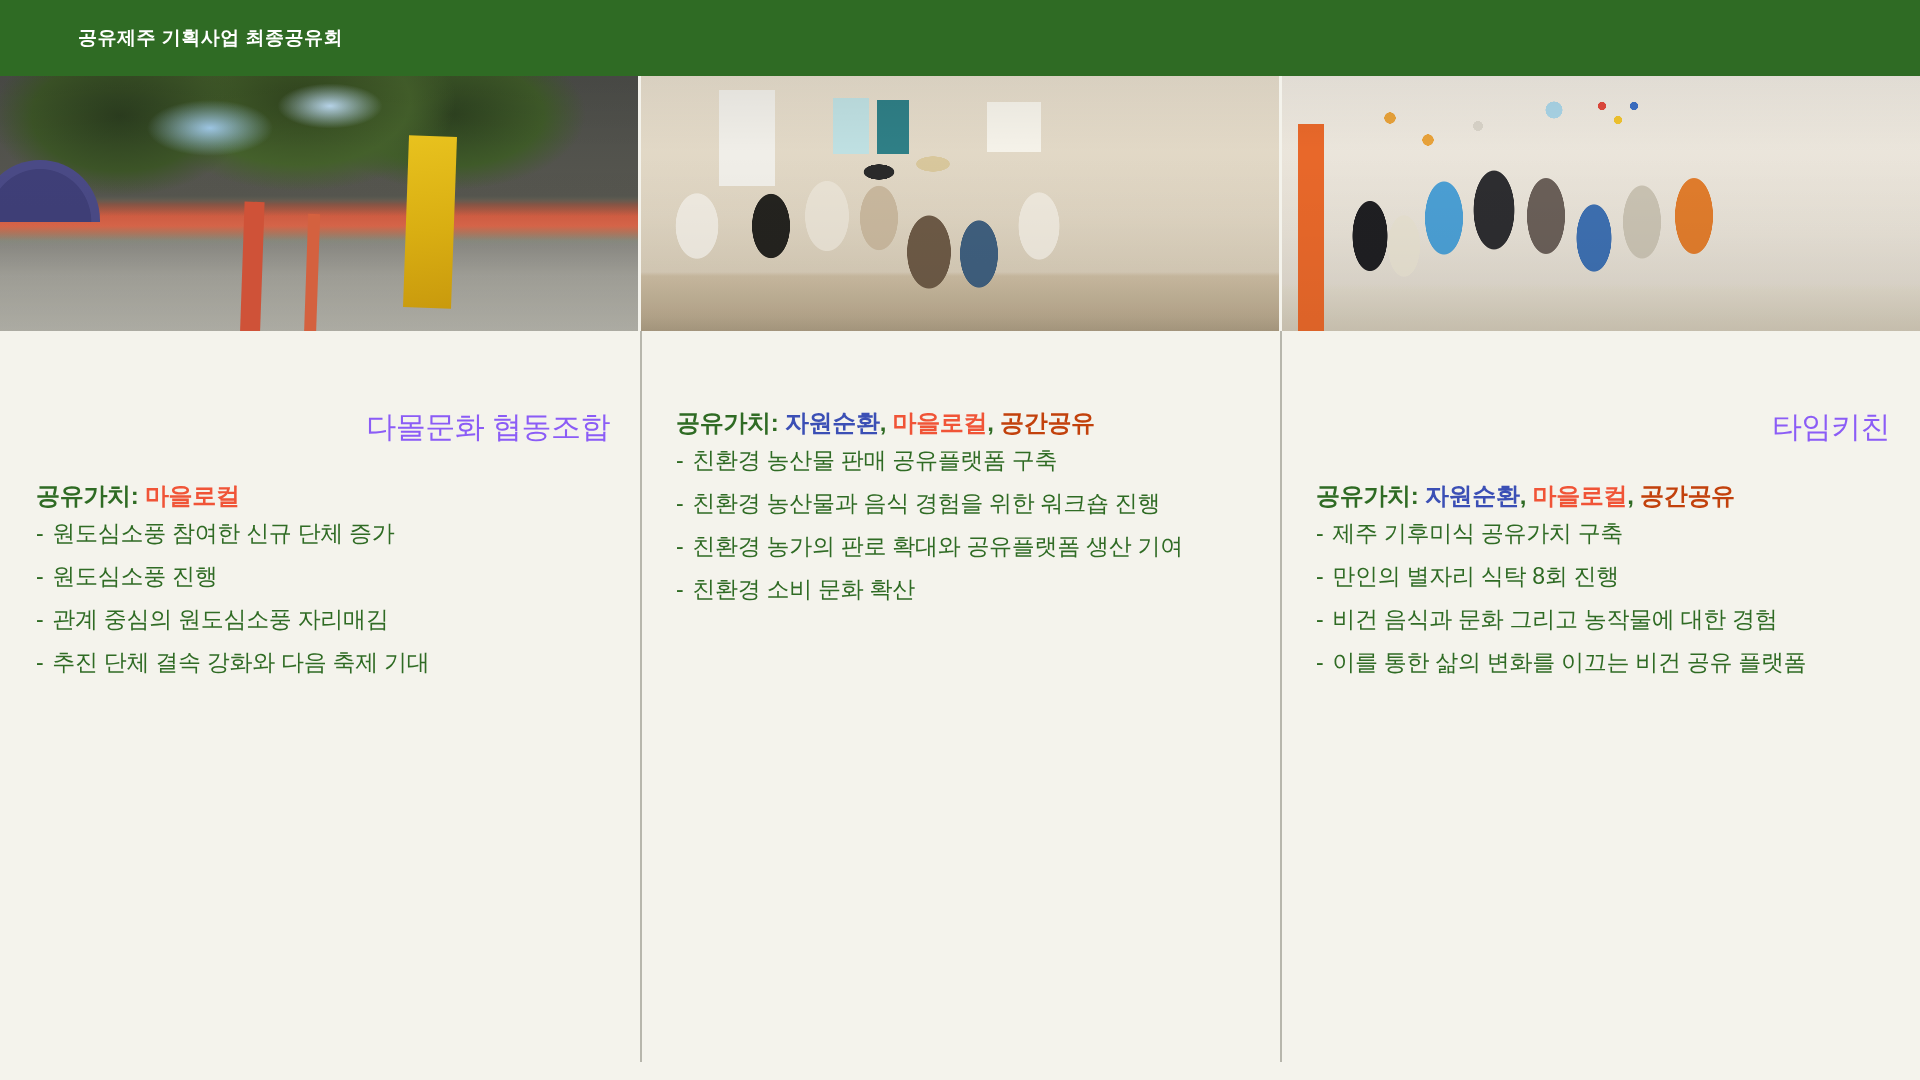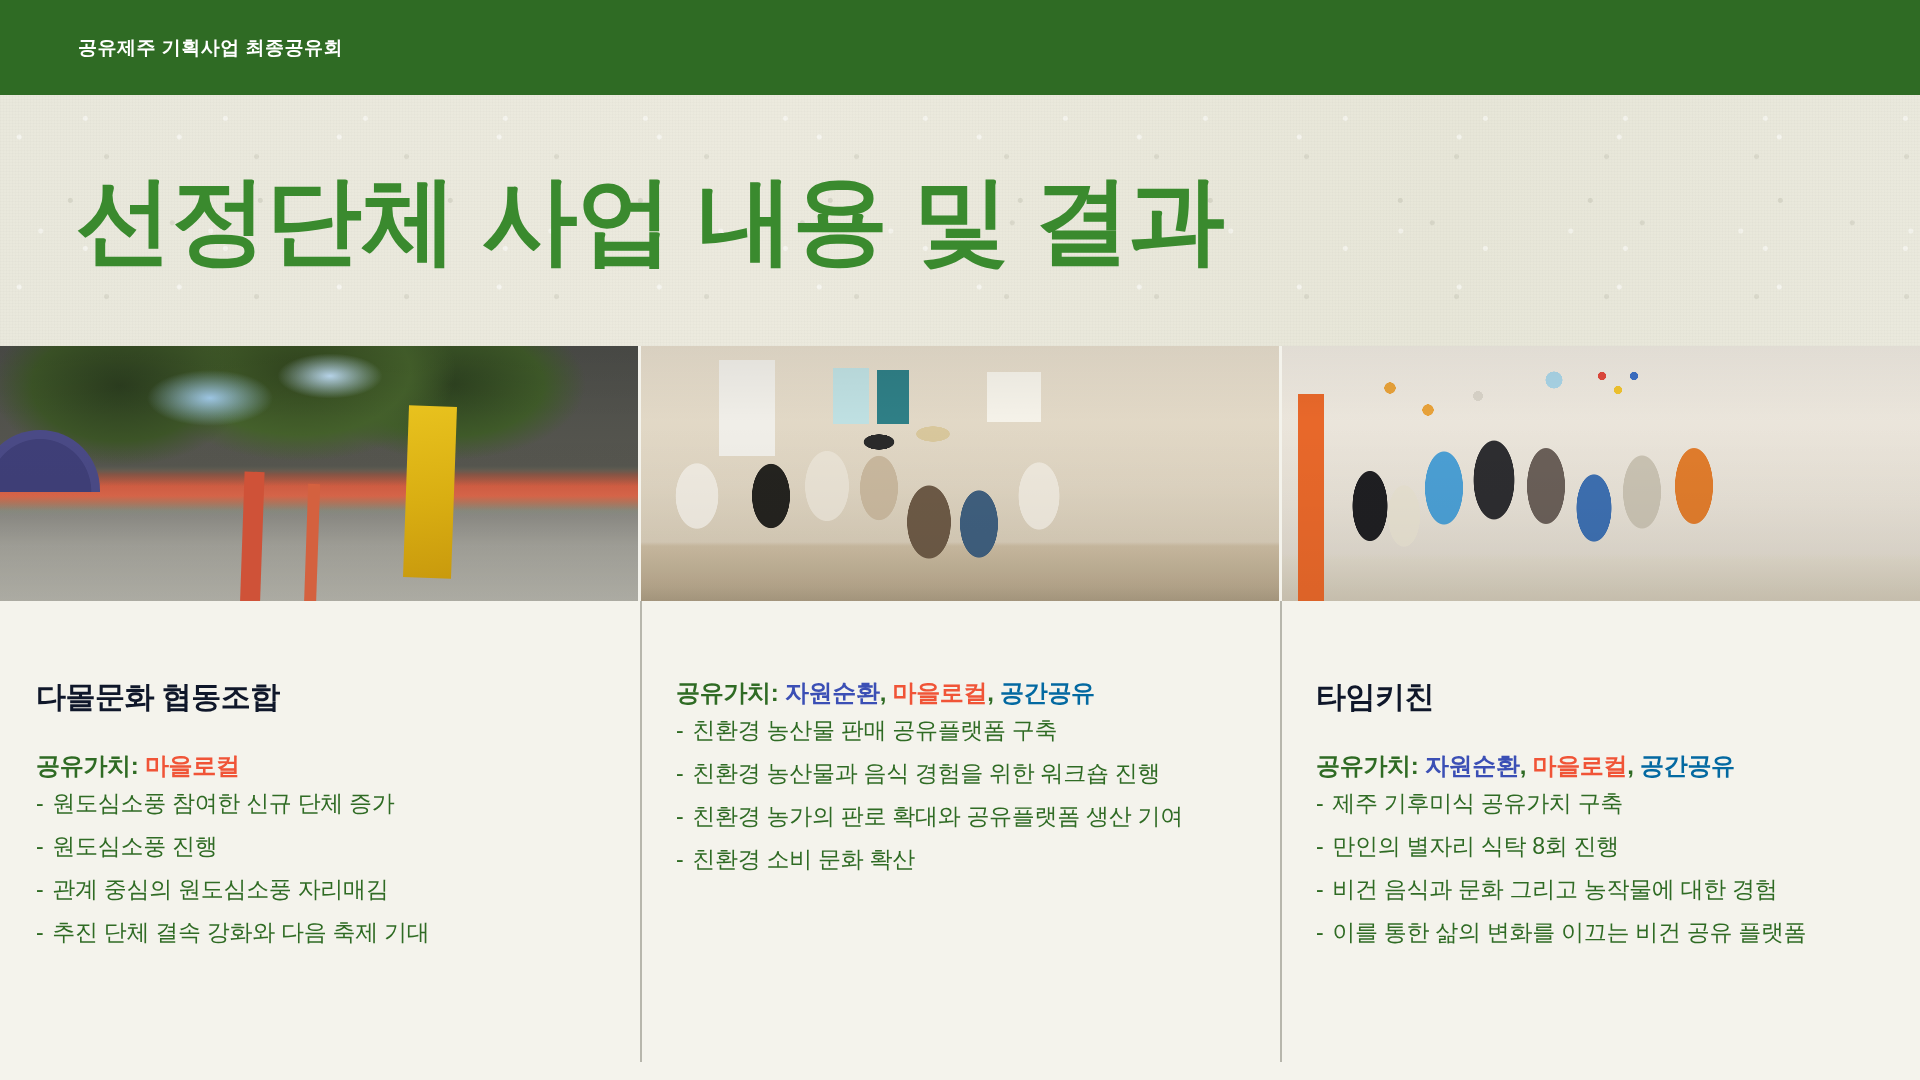--- a/index.html
+++ b/index.html
@@ -15,21 +15,21 @@
     position: relative;
     width: 1920px;
     height: 1080px;
     background: #f4f3ec;
     display: flex;
     flex-direction: column;
   }
 
   
   .topbar {
-    height: 95px;
+    height: 76px;
     background: #2f6b24;
     display: flex;
     align-items: center;
     flex: 0 0 auto;
     position: relative;
   }
   .topbar-label {
     color: #ffffff;
     font-size: 19px;
     font-weight: bold;
@@ -213,39 +213,40 @@
     padding: 76px 30px 0 36px;
   }
   .col + .col::before {
     content: "";
     position: absolute;
     left: 0; top: 0; bottom: 18px;
     width: 2px;
     background: #b7b6ac;
   }
   .col-title {
-    color: #0f172a;
+    color: #8b5cf6;
     font-size: 30px;
-    font-weight: bold;
+    font-weight: normal;
     letter-spacing: -0.5px;
     margin-bottom: 32px;
     white-space: nowrap;
+    text-align: right;
   }
   .value-line {
     font-size: 24px;
     font-weight: bold;
     color: #2f6b24;
     white-space: nowrap;
     letter-spacing: -0.3px;
   }
   .value-line .vlabel { color: #2f6b24; }
   .value-line .v-sep  { color: #2f6b24; }
   .v-recycle { color: #3b4fb5; }
   .v-local   { color: #f05437; }
-  .v-space   { color: #0369a1; }
+  .v-space   { color: #c2410c; }
 
   ul.bullets { list-style: none; }
   ul.bullets li {
     font-size: 23px;
     color: #2f6b24;
     line-height: 1.0;
     padding: 10px 0 10px 0;
     white-space: nowrap;
     letter-spacing: -0.3px;
   }
@@ -253,23 +254,20 @@
 </style>
 </head>
 <body>
 
 <div class="slide">
 
   <div class="topbar">
     <div class="topbar-label">공유제주 기획사업 최종공유회</div>
   </div>
 
-  <div class="title-band">
-    <h1 class="slide-title">선정단체 사업 내용 및 결과</h1>
-  </div>
 
   <div class="photo-row">
     <div class="photo ph1">
       <div class="photo-shade"></div>
     </div>
     <div class="photo ph2">
       <div class="photo-shade"></div>
     </div>
     <div class="photo ph3">
       <div class="photo-shade"></div>

